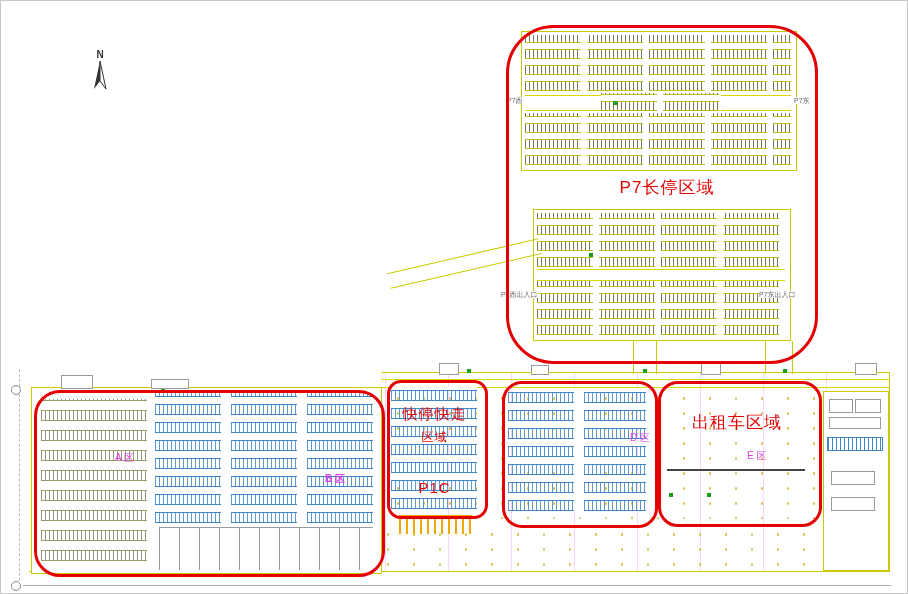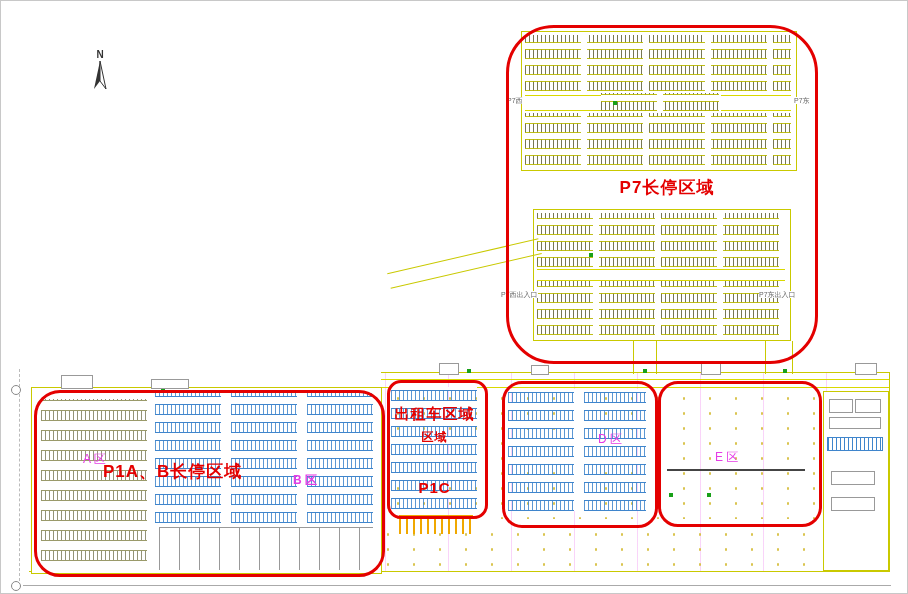--- a/index.html
+++ b/index.html
@@ -34,24 +34,24 @@
     background-image:repeating-linear-gradient(90deg,#3f85cc 0 1px,transparent 1px 4px);}
   
   .dots{position:absolute;z-index:1;
     background-image:radial-gradient(circle,rgba(214,190,60,.9) 1px,transparent 1.5px);
     background-size:26px 15px;}
   
   .mgrid{position:absolute;z-index:1;
     background-image:repeating-linear-gradient(90deg,rgba(230,60,230,.22) 0 1px,transparent 1px 63px);}
   
   .red-zone{position:absolute;border:3px solid #e40000;border-radius:30px;z-index:5;background:transparent;}
-  .zl{position:absolute;color:#e40000;font-weight:700;z-index:6;letter-spacing:1px;white-space:nowrap;}
+  .zl{position:absolute;color:#e40000;font-weight:400;z-index:6;letter-spacing:1px;white-space:nowrap;}
   .zl.center{text-align:center;}
   .tiny{position:absolute;font-size:7px;color:#666;z-index:4;background:#fff;line-height:1;white-space:nowrap;}
-  .marker{position:absolute;font-size:12px;color:#e53ce5;z-index:6;line-height:1;white-space:nowrap;}
+  .marker{position:absolute;font-size:10px;color:#e53ce5;z-index:6;line-height:1;white-space:nowrap;margin-left:32px;}
   .grn{position:absolute;width:4px;height:4px;background:#18a018;z-index:4;}
   .bump{position:absolute;border:1px solid #999;background:#fff;z-index:3;}
   .dim{position:absolute;z-index:1;}
   .circ{position:absolute;width:8px;height:8px;border:1px solid #888;border-radius:50%;z-index:2;background:#fff;}
 </style>
 </head>
 <body>
 
 <div class="canvas">
 
@@ -94,36 +94,36 @@
   <div class="abs" style="left:888px;top:371px;height:200px;border-left:1.5px solid #c9c900;z-index:2;"></div>
 
   <div class="bldg" style="left:30px;top:386px;width:349px;height:185px;"></div>
   <div class="stalls-gray" style="left:40px;top:398px;width:106px;height:162px;"></div>
   <div class="stalls-blue-grouped" style="left:154px;top:392px;width:220px;height:130px;"></div>
   <div class="rooms" style="left:158px;top:526px;width:214px;height:42px;"></div>
   <div class="bump" style="left:60px;top:374px;width:30px;height:12px;"></div>
   <div class="bump" style="left:150px;top:378px;width:36px;height:8px;"></div>
 
   <div class="red-zone" style="left:33px;top:389px;width:345px;height:181px;border-radius:26px;"></div>
-  <div class="zl" style="left:102px;top:459px;font-size:17px;">P1A、B长停区域</div>
   <div class="marker" style="left:82px;top:452px;">A 区</div>
   <div class="marker" style="left:292px;top:473px;font-weight:bold;">B 区</div>
 
   <div class="stalls-blue" style="left:390px;top:386px;width:86px;height:122px;"></div>
   <div class="red-zone" style="left:386px;top:379px;width:95px;height:133px;border-radius:14px;"></div>
-  <div class="zl center" style="left:386px;top:404px;width:95px;font-size:15px;">出租车区域</div>
+  <div class="zl center" style="left:386px;top:404px;width:95px;font-size:15px;">快停快走</div>
   <div class="zl center" style="left:386px;top:428px;width:95px;font-size:12px;">区域</div>
   <div class="zl center" style="left:386px;top:452px;width:95px;font-size:15px;margin-top:26px;">P1C</div>
   <div class="comb-orange" style="left:398px;top:514px;width:74px;height:17px;"></div>
 
   <div class="stalls-blue-grouped" style="left:507px;top:388px;width:138px;height:122px;"></div>
   <div class="red-zone" style="left:501px;top:380px;width:150px;height:141px;border-radius:20px;"></div>
   <div class="marker" style="left:597px;top:432px;">D 区</div>
 
   <div class="red-zone" style="left:657px;top:380px;width:158px;height:140px;border-radius:20px;"></div>
+  <div class="zl center" style="left:657px;top:410px;width:158px;font-size:17px;">出租车区域</div>
   <div class="abs" style="left:666px;top:468px;width:138px;height:2px;background:#444;z-index:4;"></div>
   <div class="marker" style="left:714px;top:450px;">E 区</div>
 
   <div class="bldg" style="left:822px;top:390px;width:64px;height:178px;"></div>
   <div class="bump" style="left:828px;top:398px;width:22px;height:12px;"></div>
   <div class="bump" style="left:854px;top:398px;width:24px;height:12px;"></div>
   <div class="bump" style="left:828px;top:416px;width:50px;height:10px;"></div>
   <div class="bluetick" style="left:826px;top:436px;width:54px;height:12px;"></div>
   <div class="bump" style="left:830px;top:470px;width:42px;height:12px;"></div>
   <div class="bump" style="left:830px;top:496px;width:42px;height:12px;"></div>

